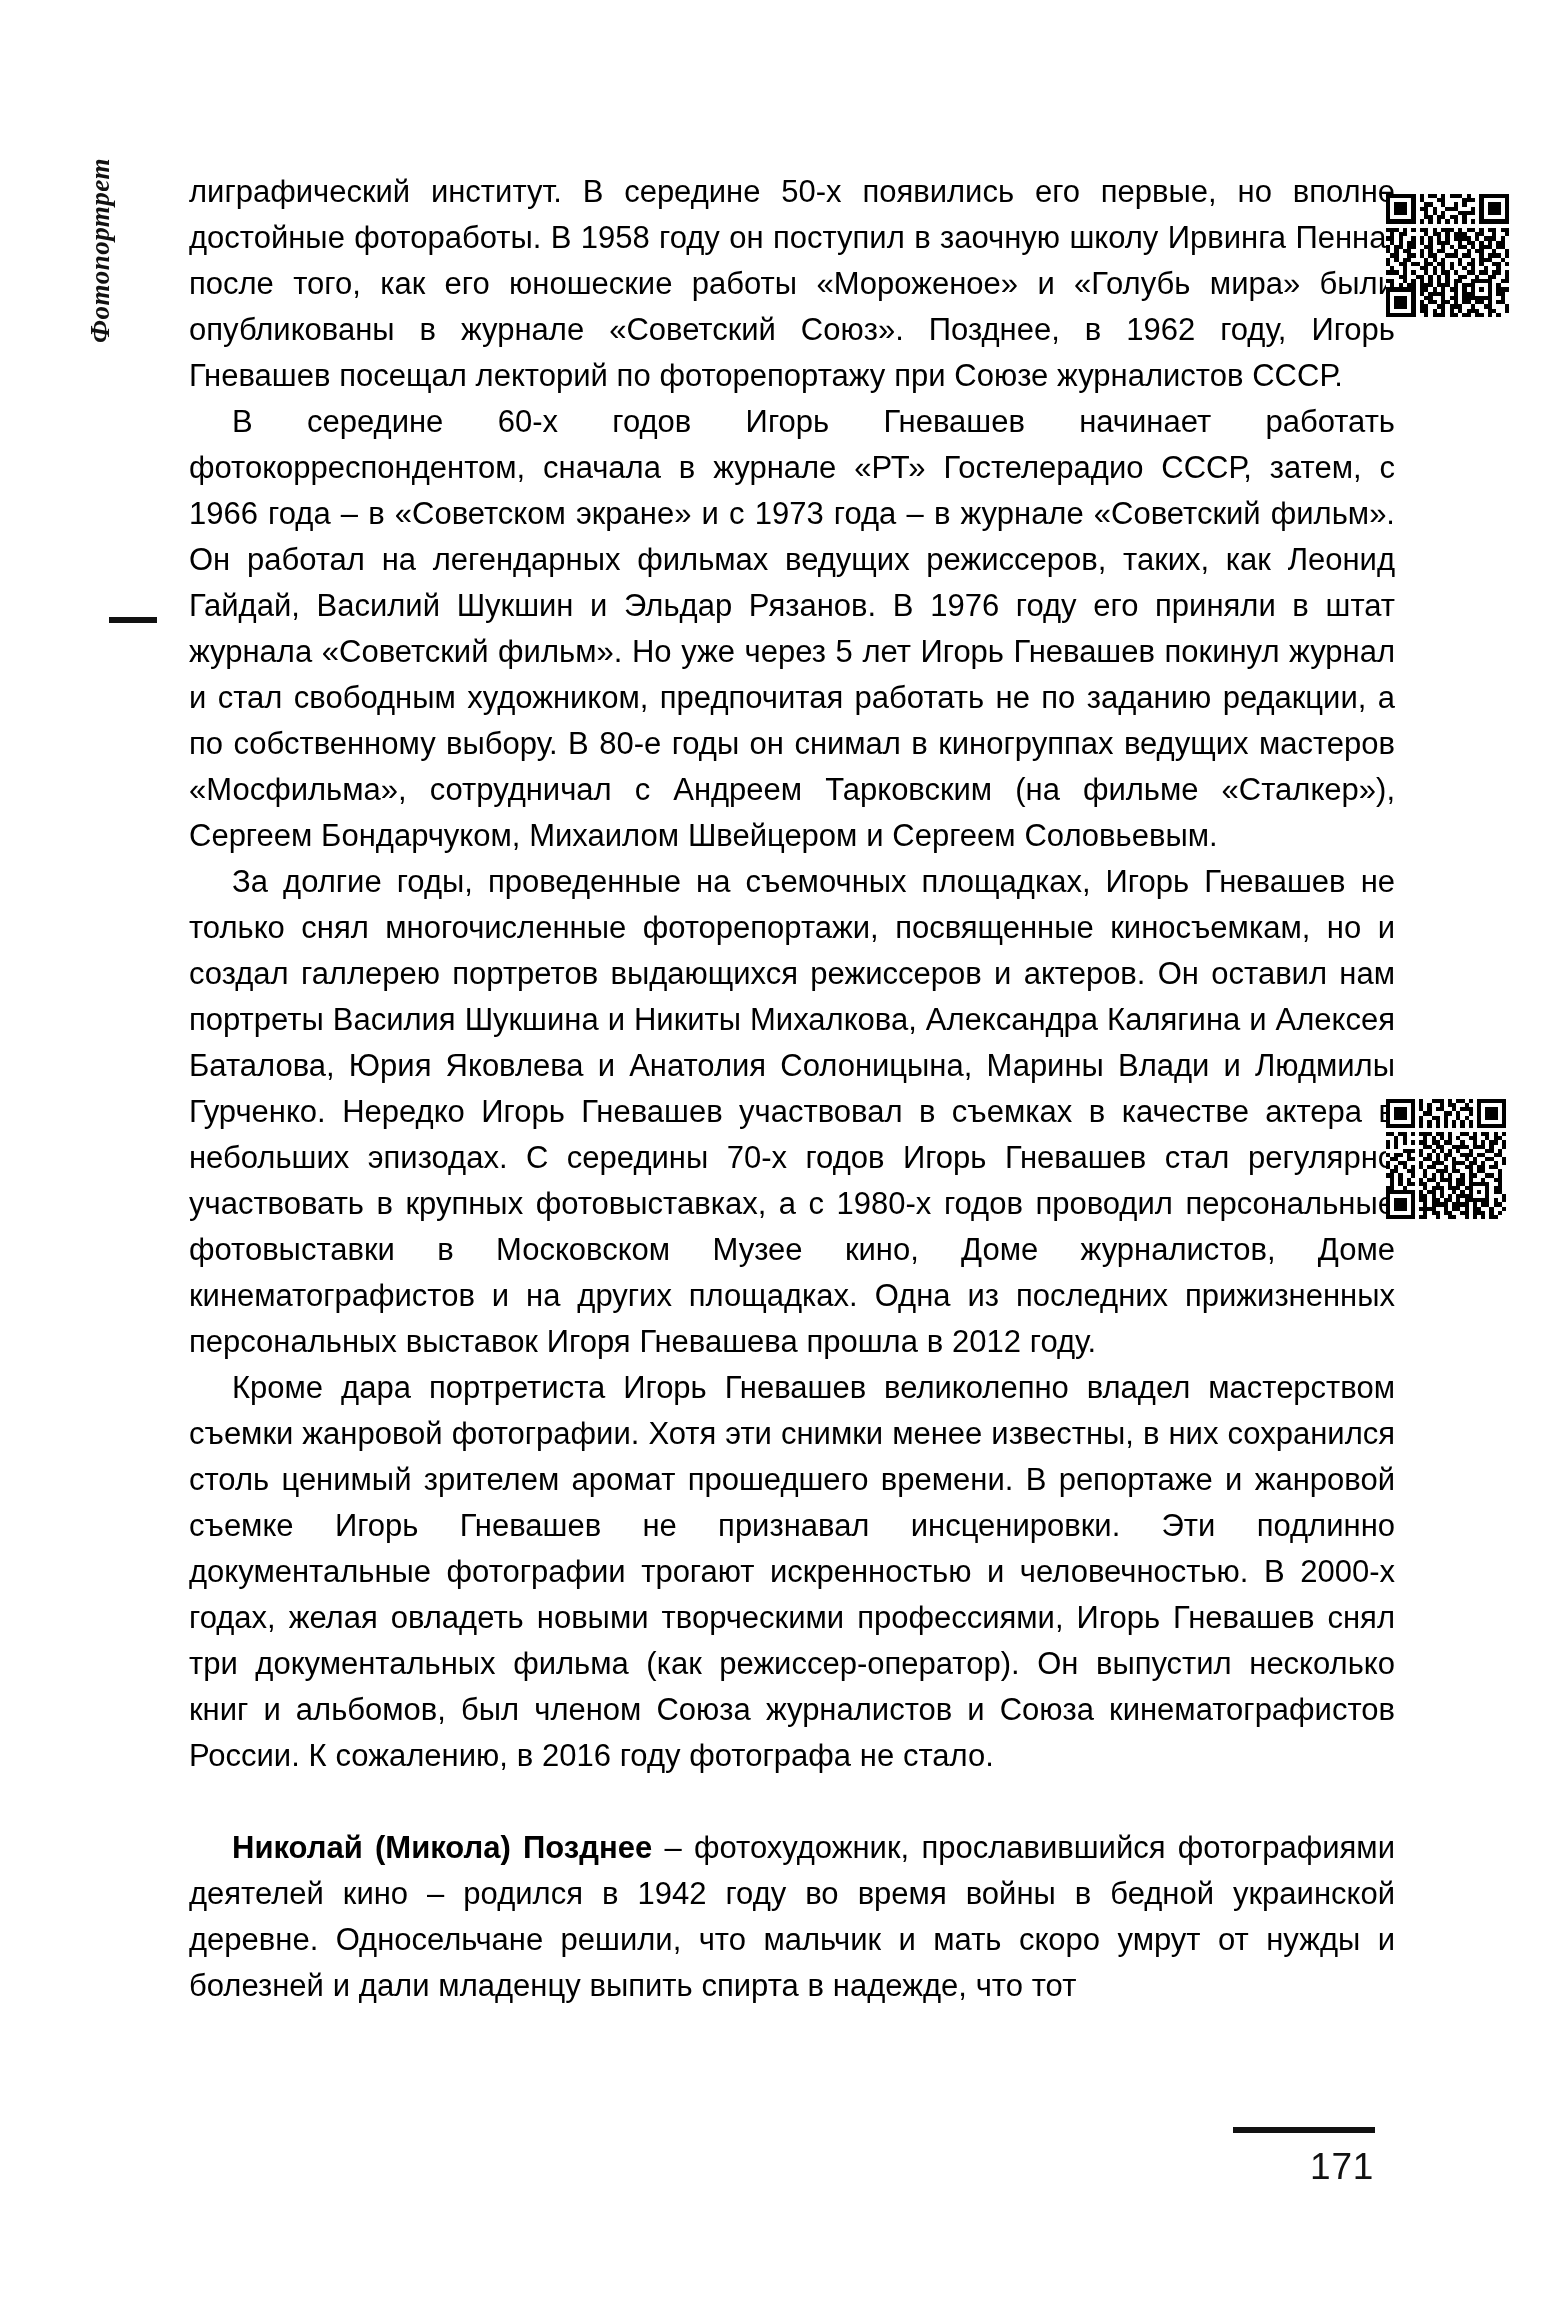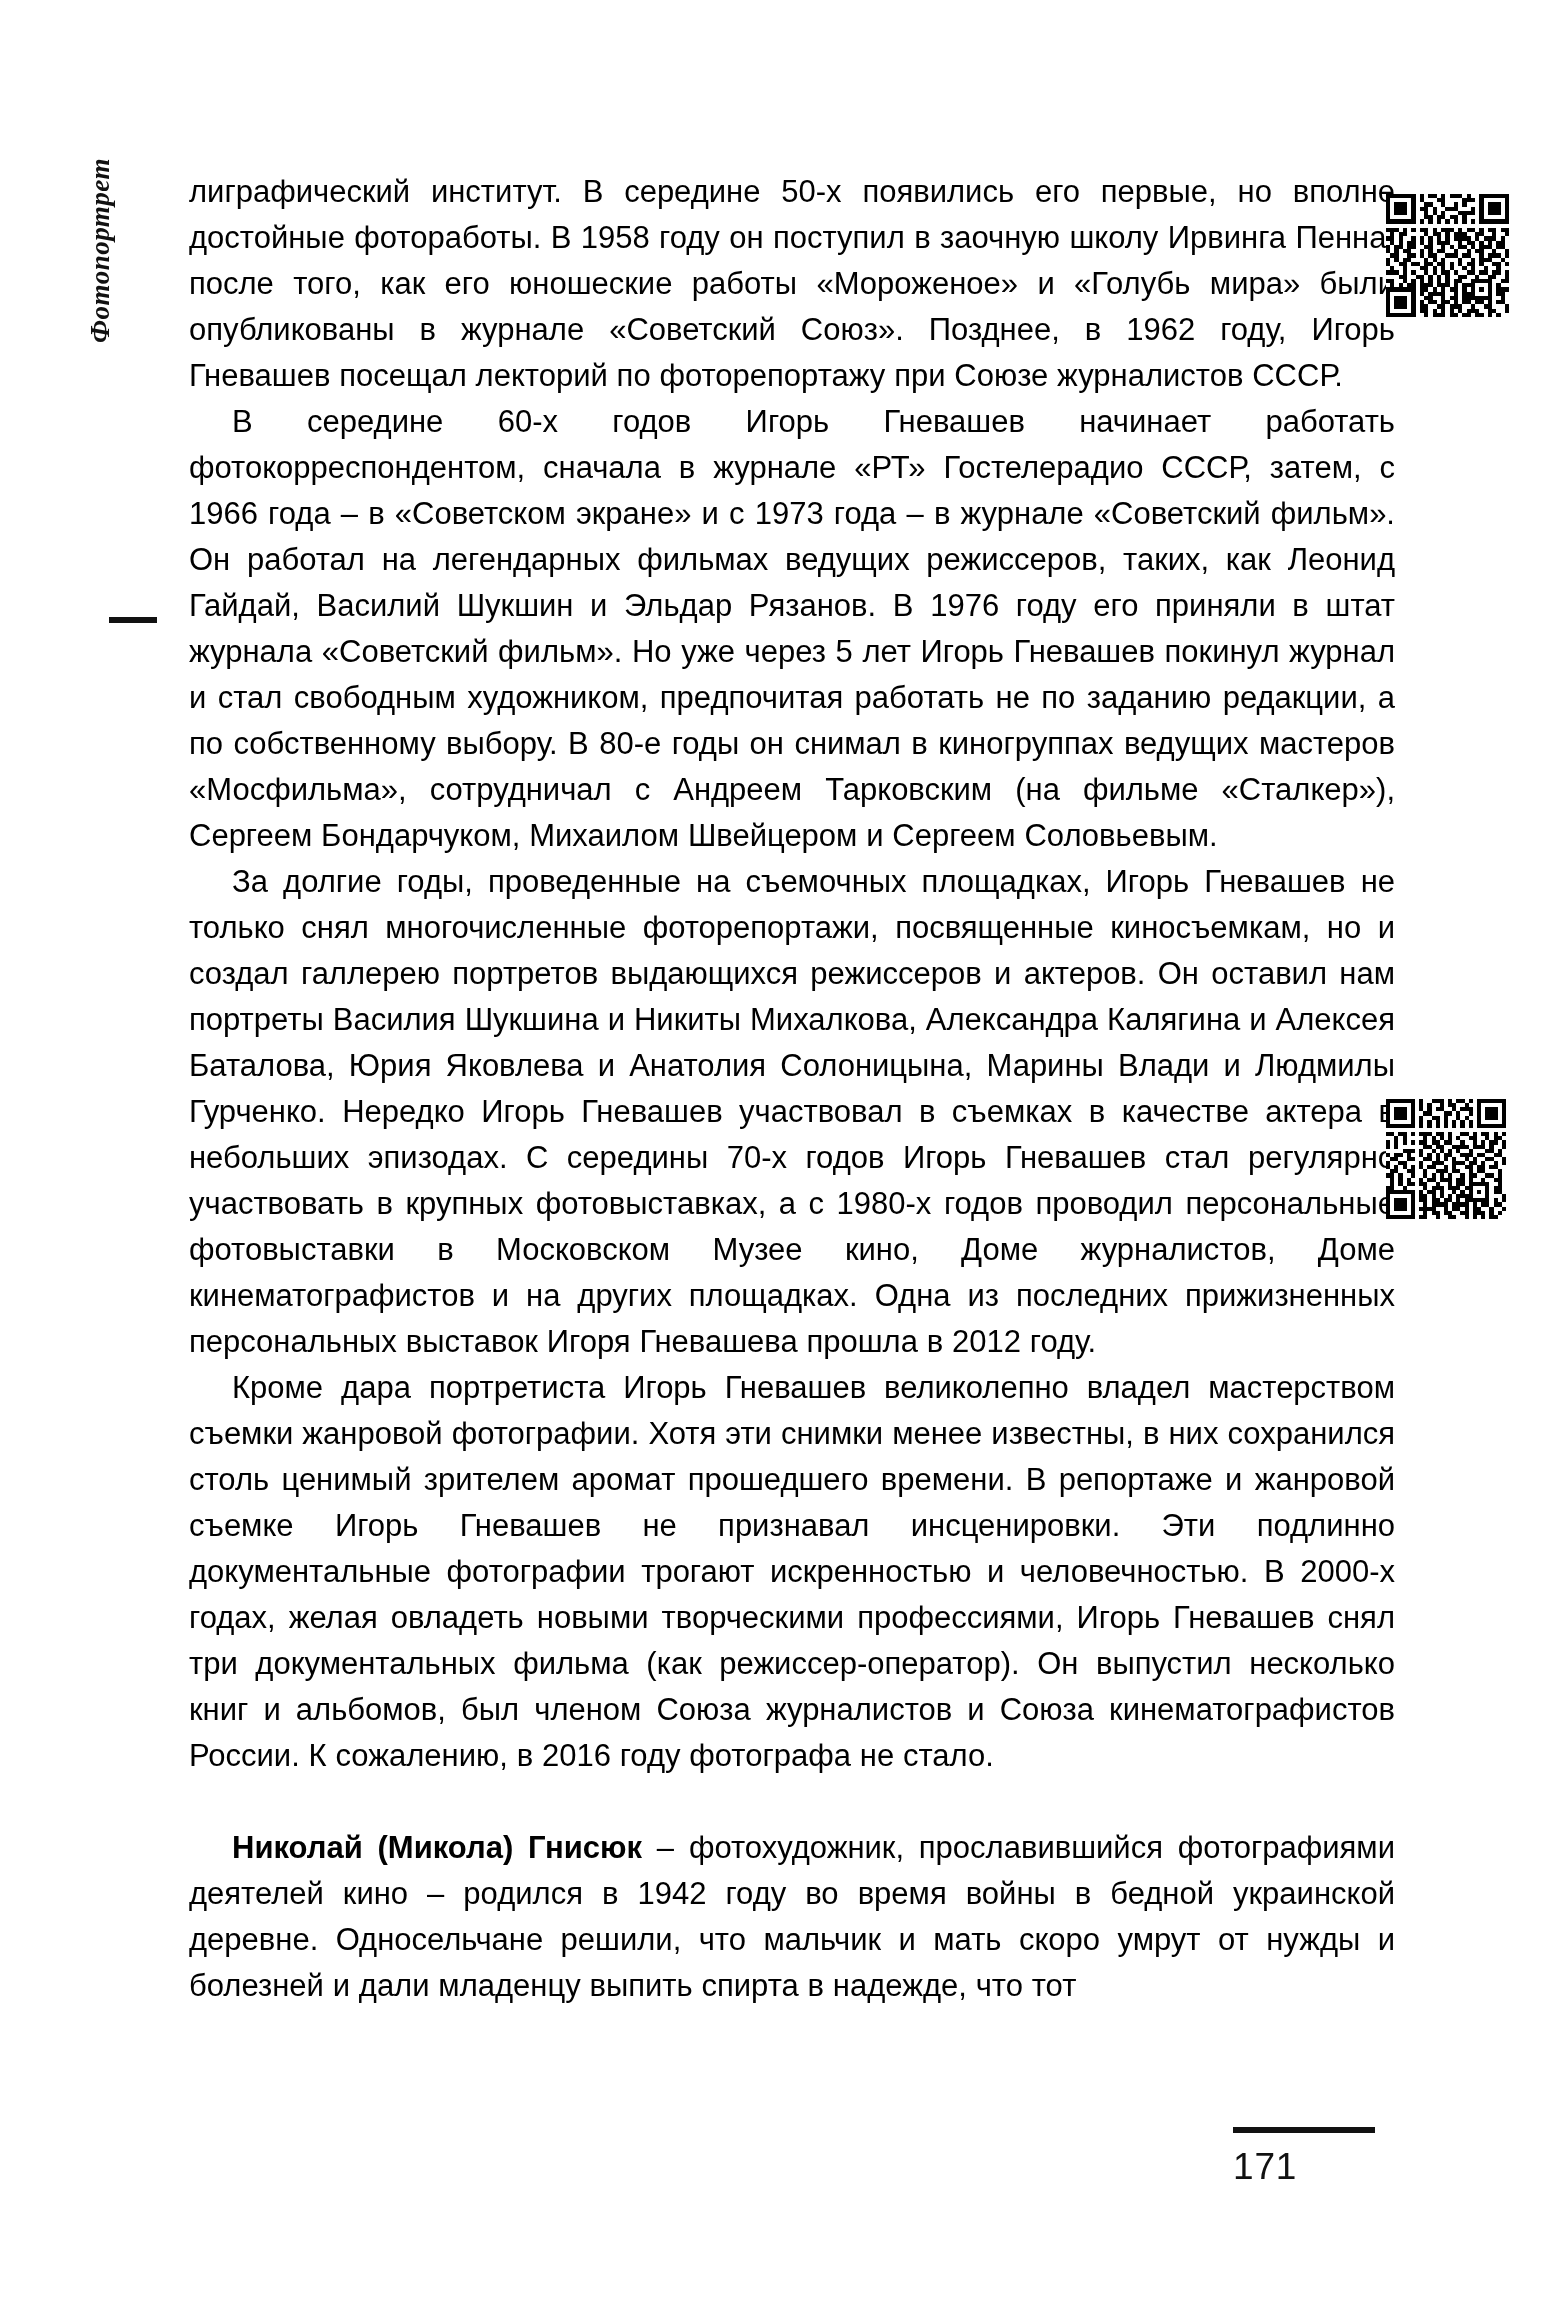--- a/index.html
+++ b/index.html
@@ -123,20 +123,21 @@
 
   .footer-rule {
     width: 142px;
     height: 5.6px;
     background: #111111;
     margin-left: 0px;
   }
 
   .folio {
     margin-top: 11.2px;
+    margin-left: 77px;
     font-size: 37px;
     line-height: 45px;
     font-weight: 400;
     color: #111111;
     letter-spacing: 0.8px;
   }
 </style>
 </head>
 <body>
 
@@ -150,21 +151,21 @@
   <div class="text-column">
 
     <p class="para">лиграфический институт. В середине 50-х появились его первые, но вполне достойные фотоработы. В 1958 году он поступил в заочную школу Ирвинга Пенна, после того, как его юношеские работы «Мороженое» и «Голубь мира» были опубликованы в журнале «Советский Союз». Позднее, в 1962 году, Игорь Гневашев посещал лекторий по фоторепортажу при Союзе журналистов СССР.</p>
 
     <p class="para indent">В середине 60-х годов Игорь Гневашев начинает работать фотокорреспондентом, сначала в журнале «РТ» Гостелерадио СССР, затем, с 1966 года – в «Советском экране» и с 1973 года –  в журнале «Советский фильм». Он работал на легендарных фильмах ведущих режиссеров, таких, как Леонид Гайдай, Василий Шукшин и Эльдар Рязанов. В 1976 году его приняли в штат журнала «Советский фильм». Но уже через 5 лет Игорь Гневашев покинул журнал и стал свободным художником, предпочитая работать не по заданию редакции, а по собственному выбору. В 80-е годы он снимал в киногруппах ведущих мастеров «Мосфильма», сотрудничал с Андреем Тарковским (на фильме «Сталкер»), Сергеем Бондарчуком, Михаилом Швейцером и Сергеем Соловьевым.</p>
 
     <p class="para indent">За долгие годы, проведенные на съемочных площадках, Игорь Гневашев не только снял многочисленные фоторепортажи, посвященные киносъемкам, но и создал галлерею портретов выдающихся режиссеров и актеров. Он оставил нам портреты Василия Шукшина и Никиты Михалкова, Александра Калягина и Алексея Баталова, Юрия Яковлева и Анатолия Солоницына, Марины Влади и Людмилы Гурченко. Нередко Игорь Гневашев участвовал в съемках в качестве актера в небольших эпизодах. С середины 70-х годов Игорь Гневашев стал регулярно участвовать в крупных фотовыставках, а с 1980-х годов проводил персональные фотовыставки в Московском Музее кино, Доме журналистов, Доме кинематографистов и на других площадках. Одна из последних прижизненных персональных выставок Игоря Гневашева прошла в 2012 году.</p>
 
     <p class="para indent">Кроме дара портретиста Игорь Гневашев великолепно владел мастерством съемки жанровой фотографии. Хотя эти снимки менее известны, в них сохранился столь ценимый зрителем аромат прошедшего времени. В репортаже и жанровой съемке Игорь Гневашев не признавал инсценировки. Эти подлинно документальные фотографии трогают искренностью и человечностью. В 2000-х годах, желая овладеть новыми творческими профессиями, Игорь Гневашев снял три документальных фильма (как режиссер-оператор). Он выпустил несколько книг и альбомов, был членом Союза журналистов и Союза кинематографистов России. К сожалению, в 2016 году фотографа не стало.</p>
 
-    <p class="para indent gap-before"><span class="lead-name">Николай (Микола) Гнисюк</span><span> – фотохудожник, прославившийся фотографиями деятелей кино – родился в 1942 году во время войны в бедной украинской деревне. Односельчане решили, что мальчик и мать скоро умрут от нужды и болезней и дали младенцу выпить спирта в надежде, что тот</span></p>
+    <p class="para indent gap-before"><span class="lead-name">Николай (Микола) Позднее</span><span> – фотохудожник, прославившийся фотографиями деятелей кино – родился в 1942 году во время войны в бедной украинской деревне. Односельчане решили, что мальчик и мать скоро умрут от нужды и болезней и дали младенцу выпить спирта в надежде, что тот</span></p>
 
   </div>
 
   <div class="qr" id="qr-top">
     <svg viewBox="0 0 29 29" shape-rendering="crispEdges" role="img" aria-label="QR code">
       <rect width="29" height="29" fill="#ffffff"></rect>
       <g fill="#000000">
 
         <rect x="0" y="0" width="7" height="1"></rect>
           <rect x="0" y="6" width="7" height="1"></rect>

